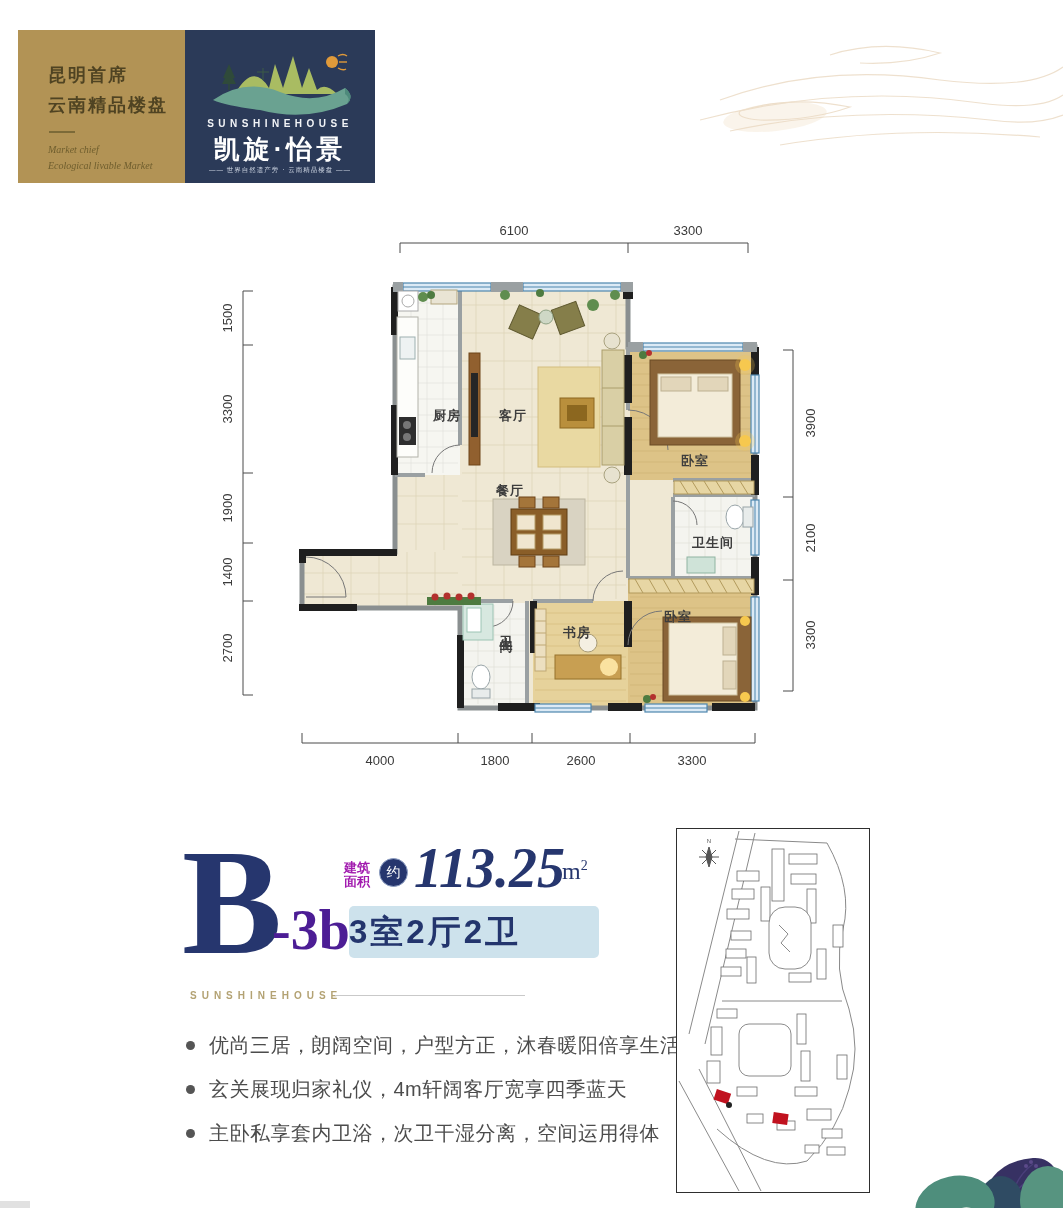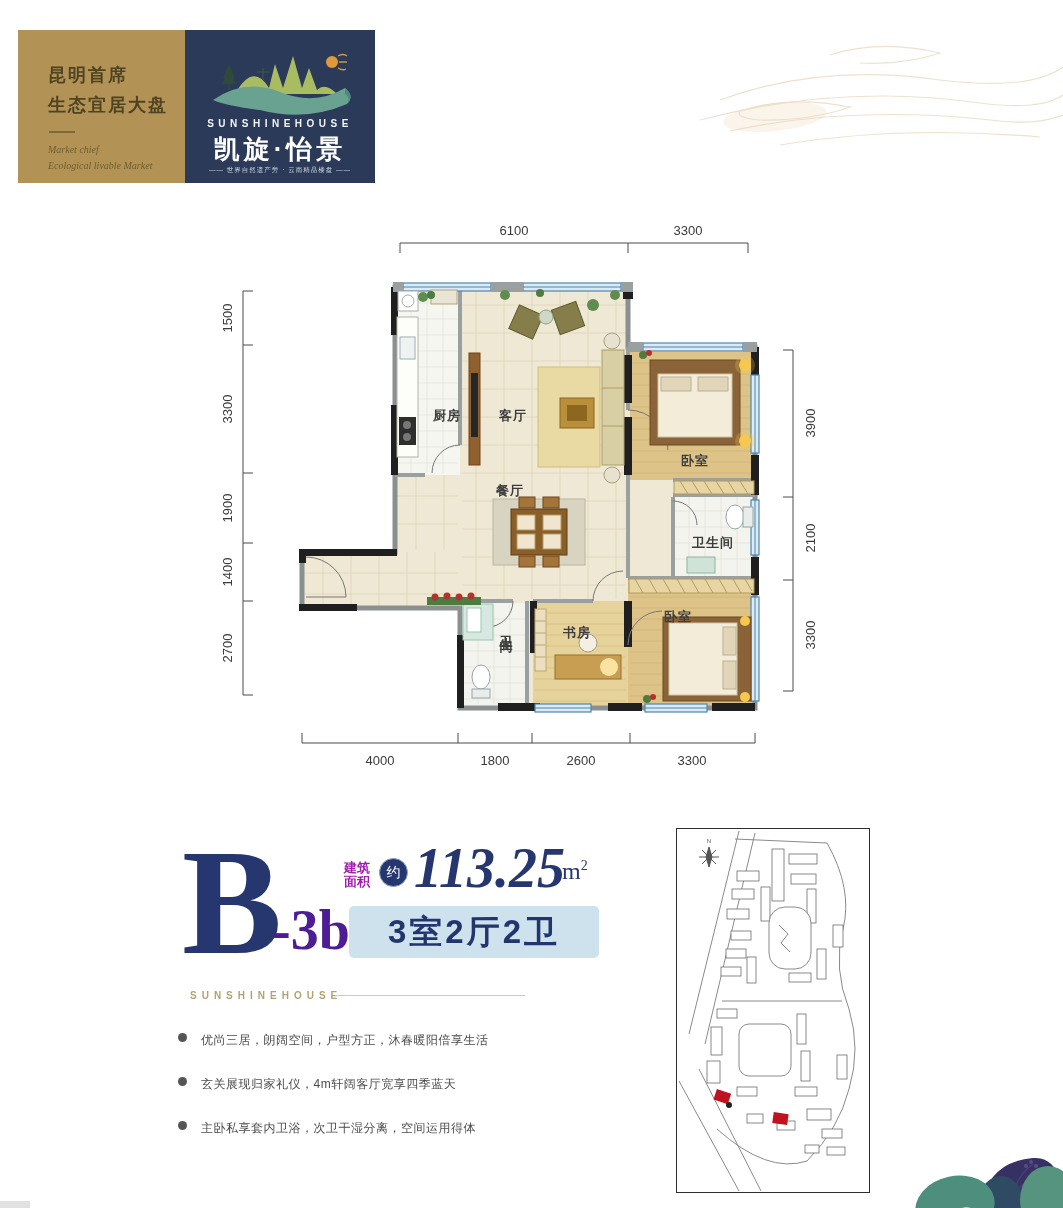--- a/index.html
+++ b/index.html
@@ -32,25 +32,25 @@
   .unit-variant{position:absolute;left:272px;top:898px;color:#4c1d95;font-family:"Liberation Serif",serif;
         font-weight:bold;font-size:56px;}
   .area-prefix{position:absolute;left:344px;top:861px;color:#a21caf;font-size:13px;font-weight:bold;line-height:14px;}
   .approx-badge{position:absolute;left:379px;top:858px;width:27px;height:27px;border-radius:50%;
         background:#26366e;border:1px solid #8fa0c4;color:#fff;font-size:14px;line-height:27px;text-align:center;}
   .area-value{position:absolute;left:414px;top:836px;color:#26366e;font-family:"Liberation Serif",serif;
         font-style:italic;font-weight:bold;font-size:56px;}
   .area-unit{position:absolute;left:562px;top:858px;color:#26366e;font-family:"Liberation Serif",serif;font-size:24px;}
   .area-unit sup{font-size:14px;}
   .layout-pill{position:absolute;left:349px;top:906px;width:250px;height:52px;background:#cde2ec;border-radius:5px;
-        color:#23356d;font-weight:bold;font-size:33px;letter-spacing:3px;text-align:center;line-height:52px;}
+        color:#23356d;font-weight:bold;font-size:33px;letter-spacing:3px;line-height:52px;}
   .brand-small{position:absolute;left:190px;top:990px;color:#b3a273;font-size:10px;letter-spacing:5px;font-weight:bold;}
   .brand-small-rule{position:absolute;left:335px;top:995px;width:190px;height:1px;background:#c9c9c9;}
   
-  .feature{position:absolute;left:178px;color:#4c4c4c;font-size:12px;letter-spacing:.5px;}
+  .feature{position:absolute;left:186px;color:#4c4c4c;font-size:20px;letter-spacing:.5px;}
   .feature .dot{display:inline-block;width:9px;height:9px;border-radius:50%;background:#555;
         margin-right:14px;vertical-align:2px;}
   
   .siteplan{position:absolute;left:676px;top:828px;width:192px;height:363px;border:1px solid #2e2e2e;background:#fff;}
   .corner-art{position:absolute;left:913px;top:1140px;}
   .edge-sliver{position:absolute;left:0;top:1201px;width:30px;height:7px;background:#c8c8c8;opacity:.55;}
 </style>
 </head>
 <body>
 
@@ -64,21 +64,21 @@
       <path d="M30,106 Q150,80 290,95 Q335,101 363,90"></path>
       <path d="M40,86 Q90,70 150,82 Q110,96 60,95 Q35,93 40,86"></path>
       <path d="M80,120 Q200,100 340,112"></path>
       <path d="M130,30 Q180,14 240,28 Q205,40 160,38"></path>
     </g>
   </svg>
 
   <div class="gold-card">
     <div class="cn">
       <div>昆明首席</div>
-      <div>生态宜居大盘</div>
+      <div>云南精品楼盘</div>
     </div>
     <div class="rule"></div>
     <div class="script">
       <div>Market chief</div>
       <div>Ecological livable Market</div>
     </div>
   </div>
 
   <div class="logo-card">
     <svg class="logo-art" width="150" height="80" viewBox="0 0 150 80">

